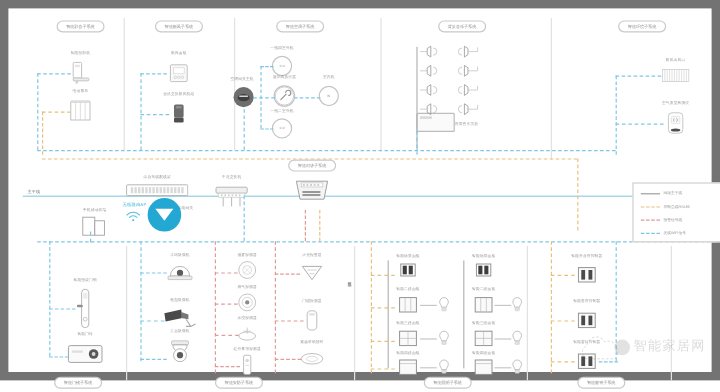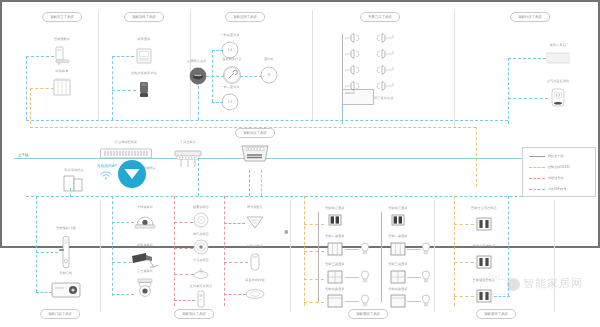--- a/index.html
+++ b/index.html
@@ -1,17 +1,17 @@
 <!DOCTYPE html>
 <html><head>
 <meta charset="utf-8">
 <style>
   html,body{margin:0;padding:0;background:#ffffff;}
   body{width:600px;height:327px;overflow:hidden;font-family:"Liberation Sans","DejaVu Sans",sans-serif;}
-  #canvas{position:relative;width:600px;height:248px;background:#ffffff;border:2px solid #737373;box-sizing:border-box;}
+  #canvas{position:relative;width:600px;height:317px;background:#ffffff;border:7px solid #737373;box-sizing:border-box;}
   .lbl{position:absolute;color:#9a9a9a;font-size:3.1px;letter-spacing:.15px;white-space:nowrap;line-height:1.1;}
   .lbl.c{transform:translateX(-50%);text-align:center;}
   .zone{position:absolute;transform:translateX(-50%);border:0.7px solid #c9c9c9;border-radius:7px;background:#fff;
         color:#8e8e8e;font-size:3.4px;padding:2.2px 7px;white-space:nowrap;text-align:center;}
   .vsep{position:absolute;width:0;border-left:0.7px solid #e2e2e2;}
   .hline{position:absolute;height:0;}
   .dash-cy{border-top:0.8px dashed #7ec8e3;}
   .dash-or{border-top:0.8px dashed #e8c07a;}
   .dash-rd{border-top:0.8px dashed #e09a9a;}
   .dash-gy{border-top:0.8px dashed #c0c0c0;}

